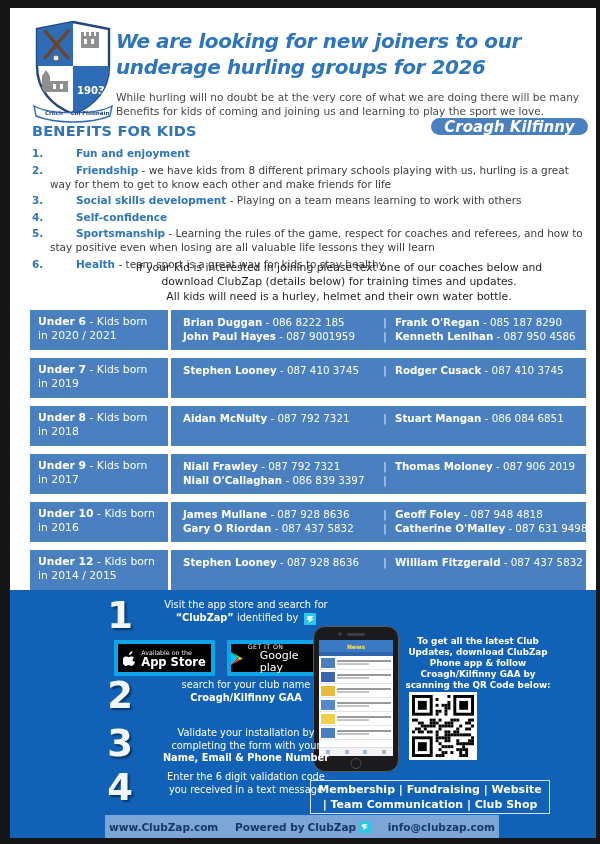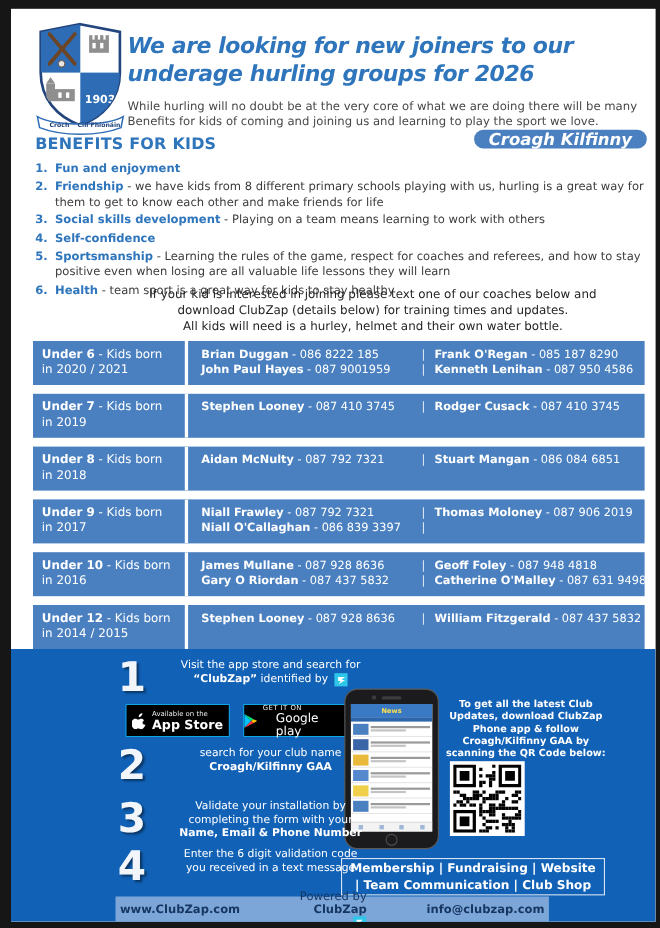--- a/index.html
+++ b/index.html
@@ -13,21 +13,21 @@
          color:#2e75bc;font-size:20px;line-height:26px;letter-spacing:-0.4px;white-space:nowrap;}
   .subtitle{position:absolute;left:106px;top:82px;width:472px;font-size:10.6px;line-height:14px;color:#474747;}
 
   .benefits-heading{position:absolute;left:22px;top:115px;font-size:14.5px;font-weight:bold;color:#2e75bc;letter-spacing:.2px;}
   .club-badge{position:absolute;left:421px;top:110px;width:157px;height:17px;background:#4a80c0;border-radius:15px;
               color:#fff;font-weight:800;font-style:italic;font-size:15px;display:flex;align-items:center;justify-content:center;}
 
   .benefits-list{position:absolute;left:22px;top:138px;width:558px;}
   .b-item{display:flex;margin-bottom:2.5px;font-size:10.5px;line-height:14px;color:#3b3b3b;}
   .b-num{width:18px;flex:none;color:#2e75bc;font-weight:bold;}
-  .b-key{color:#2e75bc;font-weight:bold;}
+  .b-key{color:#2e75bc;font-weight:bold;margin-left:26px;}
 
   .cta{position:absolute;left:0;top:253px;width:586px;text-align:center;font-size:10.8px;
        line-height:14.3px;color:#1f1f1f;font-weight:500;padding-left:36px;}
 
   
   .agetable{position:absolute;left:20px;top:302px;width:556px;display:flex;flex-direction:column;gap:8px;}
   .t-row{height:40px;background:#4a80c0;display:flex;color:#fff;overflow:hidden;}
   .t-label{width:130px;flex:none;padding:5px 0 0 8px;font-size:10.8px;line-height:13.5px;}
   .t-group{font-weight:bold;}
   .t-div{width:3px;flex:none;background:#ffffff;}
@@ -40,21 +40,21 @@
   
   .panel{position:absolute;left:0;top:582px;width:586px;height:248px;background:#1161b6;}
   .step{position:absolute;left:88px;width:252px;display:flex;}
   .step-num{width:44px;flex:none;font-size:37px;font-weight:bold;color:#f2f6fb;text-align:center;line-height:40px;
             text-shadow:2px 2px 2px rgba(0,0,0,.45);}
   .step-text{flex:1;text-align:center;color:#fff;font-size:9.8px;line-height:12.6px;padding-top:3px;}
   .s1{top:6px}.s2{top:86px}.s3{top:134px}.s4{top:178px}
   .cz-icon{display:inline-flex;width:12px;height:12px;background:#2ec6e9;vertical-align:-3px;margin-left:3px;
            align-items:center;justify-content:center;}
   .badges{position:absolute;left:104px;top:50px;display:flex;gap:12px;}
-  .badge{width:93px;height:28px;background:#000;border:1px solid #0ea5e9;border-radius:1px;display:flex;
+  .badge{width:93px;height:28px;background:#000;border:4px solid #0ea5e9;border-radius:1px;display:flex;
          align-items:center;justify-content:center;gap:5px;color:#fff;}
   .badge .t1{font-size:6.3px;line-height:7px;color:#eee;}
   .badge .t2{font-size:11.5px;line-height:12px;font-weight:bold;}
   .gp .t1{letter-spacing:.4px;}
   .gp .t2{font-weight:normal;font-size:11px;margin-left:12px;}
 
   .web-box{position:absolute;left:300px;top:8px;width:182px;height:27px;border:1.5px solid #d7e4f3;
            display:flex;align-items:center;justify-content:center;color:#fff;font-weight:bold;font-size:12.5px;}
   .update-note{position:absolute;left:392px;top:46px;width:152px;color:#fff;font-weight:bold;font-size:8.8px;
                line-height:11px;text-align:center;}
@@ -79,21 +79,21 @@
   .phone-home{position:absolute;bottom:2.5px;left:50%;transform:translateX(-50%);width:9px;height:9px;
               border:1.5px solid #4d4d50;border-radius:50%;}
 
   .services-box{position:absolute;left:300px;top:190px;width:240px;height:34px;border:1.5px solid #d7e4f3;
                 color:#fff;font-weight:bold;font-size:11px;line-height:15px;text-align:center;
                 display:flex;align-items:center;justify-content:center;padding:0 4px;box-sizing:border-box;}
 
   .panel-footer{position:absolute;left:95px;bottom:0;width:394px;height:23px;background:#7da6d8;
                 display:flex;align-items:center;justify-content:space-between;padding:0 4px;box-sizing:border-box;
                 color:#173763;font-size:10.5px;font-weight:bold;}
-  .pf-powered{display:flex;align-items:flex-end;font-weight:400;flex-direction:column;}
+  .pf-powered{display:flex;align-items:flex-start;font-weight:700;}
   .pf-powered b{margin-left:3px;}
 </style>
 </head>
 <body>
 
 <div class="page">
 
   <svg class="crest" viewBox="0 0 90 106">
     <defs>
       <clipPath id="shieldclip">

